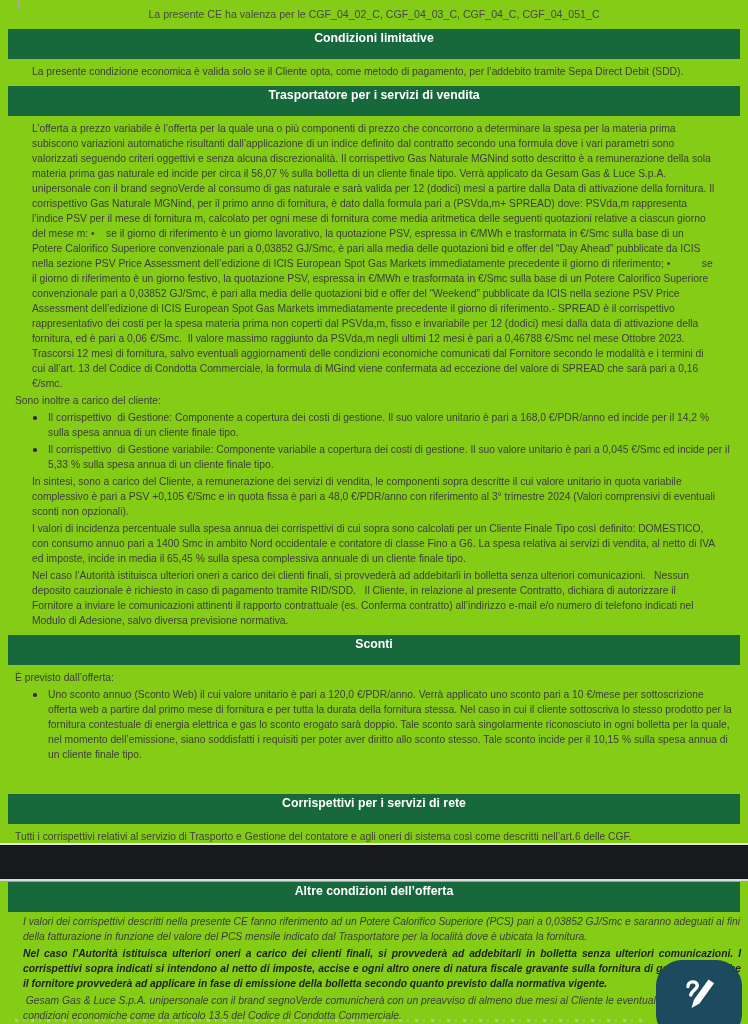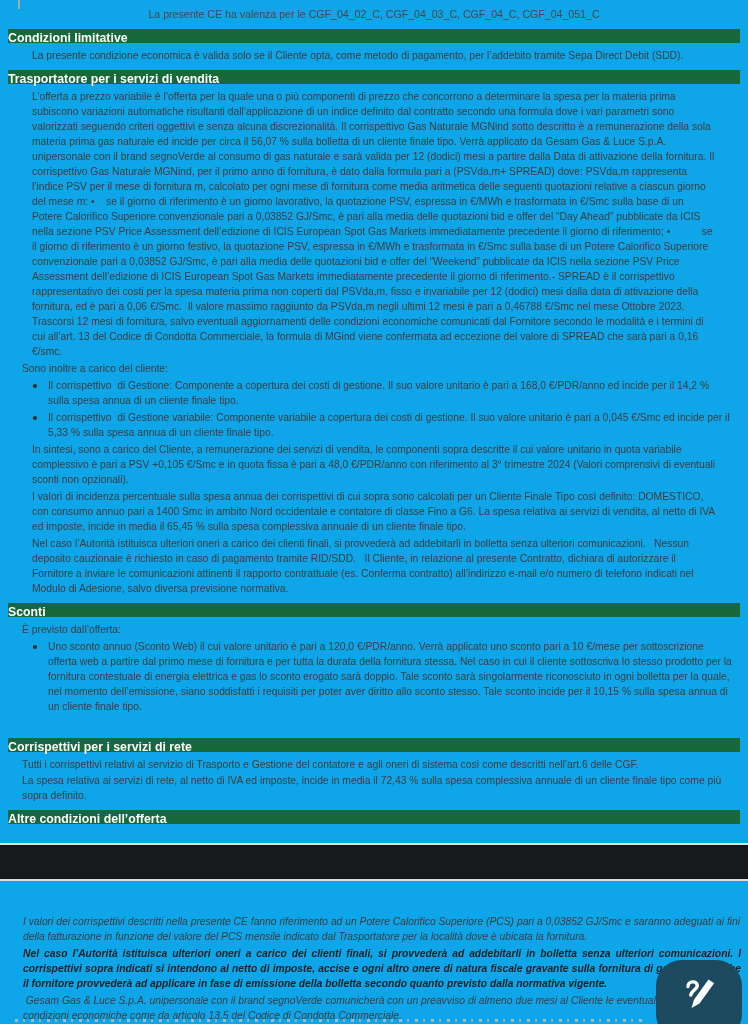--- a/index.html
+++ b/index.html
@@ -1,24 +1,24 @@
 <!DOCTYPE html>
 <html lang="it" style="--green: #17683B; --dark: #17191C; --teal: #1C4A5E;"><head>
 <meta charset="utf-8">
 <style>
   html,body{margin:0;padding:0;background:#ffffff;}
-  .page{position:relative;width:748px;height:1024px;background:#0ea5e9;overflow:hidden;
+  .page{position:relative;width:748px;height:1024px;background:#84cc16;overflow:hidden;
         font-family:"Liberation Sans",sans-serif;font-size:10.3px;line-height:15px;color:#3d3d3d;}
   .tick{position:absolute;left:18px;top:0;width:2px;height:9px;background:#a8a8a8;}
   .intro{text-align:center;margin:2px 16px;color:#484848;font-size:10.6px;}
   .intro.first{margin-top:7px;}
-  .bar{background:var(--green,#17683B);color:#ffffff;text-align:left;font-weight:bold;
-       font-size:12.3px;line-height:18px;height:14px;margin:7px 8px 5px 8px;}
+  .bar{background:var(--green,#17683B);color:#ffffff;text-align:center;font-weight:bold;
+       font-size:12.3px;line-height:18px;height:30px;margin:7px 8px 5px 8px;}
   p.body{margin:2px 32px;}
-  p.tight{margin:0 15px 1px 22px;}
+  p.tight{margin:0 15px 1px 15px;}
   .bullet{position:relative;margin:2px 15px 2px 31px;padding-left:17px;}
   .bullet::before{content:"";position:absolute;left:2px;top:6px;width:3.5px;height:3.5px;
        border-radius:50%;background:#2b2b2b;}
   .redacted{position:absolute;left:0;top:843px;width:748px;height:34px;
        background:var(--dark,#17191C);border-top:2px solid #e3e3e3;border-bottom:2px solid #dadada;}
   .footer{position:absolute;left:8px;top:912px;width:748px;font-style:italic;}
   .footer p{margin:2px 15px;}
   .boldp{font-weight:bold;color:#1f1f1f;text-align:justify;}
   .clipped-line{position:absolute;left:15px;top:1019px;width:630px;height:3px;opacity:.75;
        background:repeating-linear-gradient(90deg,#c4c4c4 0 3px,transparent 3px 8px,#b5b5b5 8px 10px,transparent 10px 16px);}
@@ -50,21 +50,21 @@
   <p class="body">In sintesi, sono a carico del Cliente, a remunerazione dei servizi di vendita, le componenti sopra descritte il cui valore unitario in quota variabile complessivo è pari a PSV +0,105 €/Smc e in quota fissa è pari a 48,0 €/PDR/anno con riferimento al 3° trimestre 2024 (Valori comprensivi di eventuali sconti non opzionali).</p>
   <p class="body">I valori di incidenza percentuale sulla spesa annua dei corrispettivi di cui sopra sono calcolati per un Cliente Finale Tipo così definito: DOMESTICO, con consumo annuo pari a 1400 Smc in ambito Nord occidentale e contatore di classe Fino a G6. La spesa relativa ai servizi di vendita, al netto di IVA ed imposte, incide in media il 65,45 % sulla spesa complessiva annuale di un cliente finale tipo.</p>
   <p class="body">Nel caso l’Autorità istituisca ulteriori oneri a carico dei clienti finali, si provvederà ad addebitarli in bolletta senza ulteriori comunicazioni.&nbsp;&nbsp; Nessun deposito cauzionale è richiesto in caso di pagamento tramite RID/SDD.&nbsp;&nbsp; Il Cliente, in relazione al presente Contratto, dichiara di autorizzare il Fornitore a inviare le comunicazioni attinenti il rapporto contrattuale (es. Conferma contratto) all’indirizzo e-mail e/o numero di telefono indicati nel Modulo di Adesione, salvo diversa previsione normativa.</p>
 
   <div class="bar">
     <span>Sconti</span>
   </div>
   <p class="tight">È previsto dall’offerta:</p>
   <div class="bullet">Uno sconto annuo (Sconto Web) il cui valore unitario è pari a 120,0 €/PDR/anno. Verrà applicato uno sconto pari a 10 €/mese per sottoscrizione offerta web a partire dal primo mese di fornitura e per tutta la durata della fornitura stessa. Nel caso in cui il cliente sottoscriva lo stesso prodotto per la fornitura contestuale di energia elettrica e gas lo sconto erogato sarà doppio. Tale sconto sarà singolarmente riconosciuto in ogni bolletta per la quale, nel momento dell’emissione, siano soddisfatti i requisiti per poter aver diritto allo sconto stesso. Tale sconto incide per il 10,15 % sulla spesa annua di un cliente finale tipo.</div>
 
-  <div class="bar" style="margin-top:24px">
+  <div class="bar" style="margin-top:32px">
     <span>Corrispettivi per i servizi di rete</span>
   </div>
   <p class="tight">Tutti i corrispettivi relativi al servizio di Trasporto e Gestione del contatore e agli oneri di sistema così come descritti nell’art.6 delle CGF.</p>
   <p class="tight">La spesa relativa ai servizi di rete, al netto di IVA ed imposte, incide in media il 72,43 % sulla spesa complessiva annuale di un cliente finale tipo come più sopra definito.</p>
 
   <div class="bar">
     <span>Altre condizioni dell’offerta</span>
   </div>
 
   <div class="redacted"></div>

